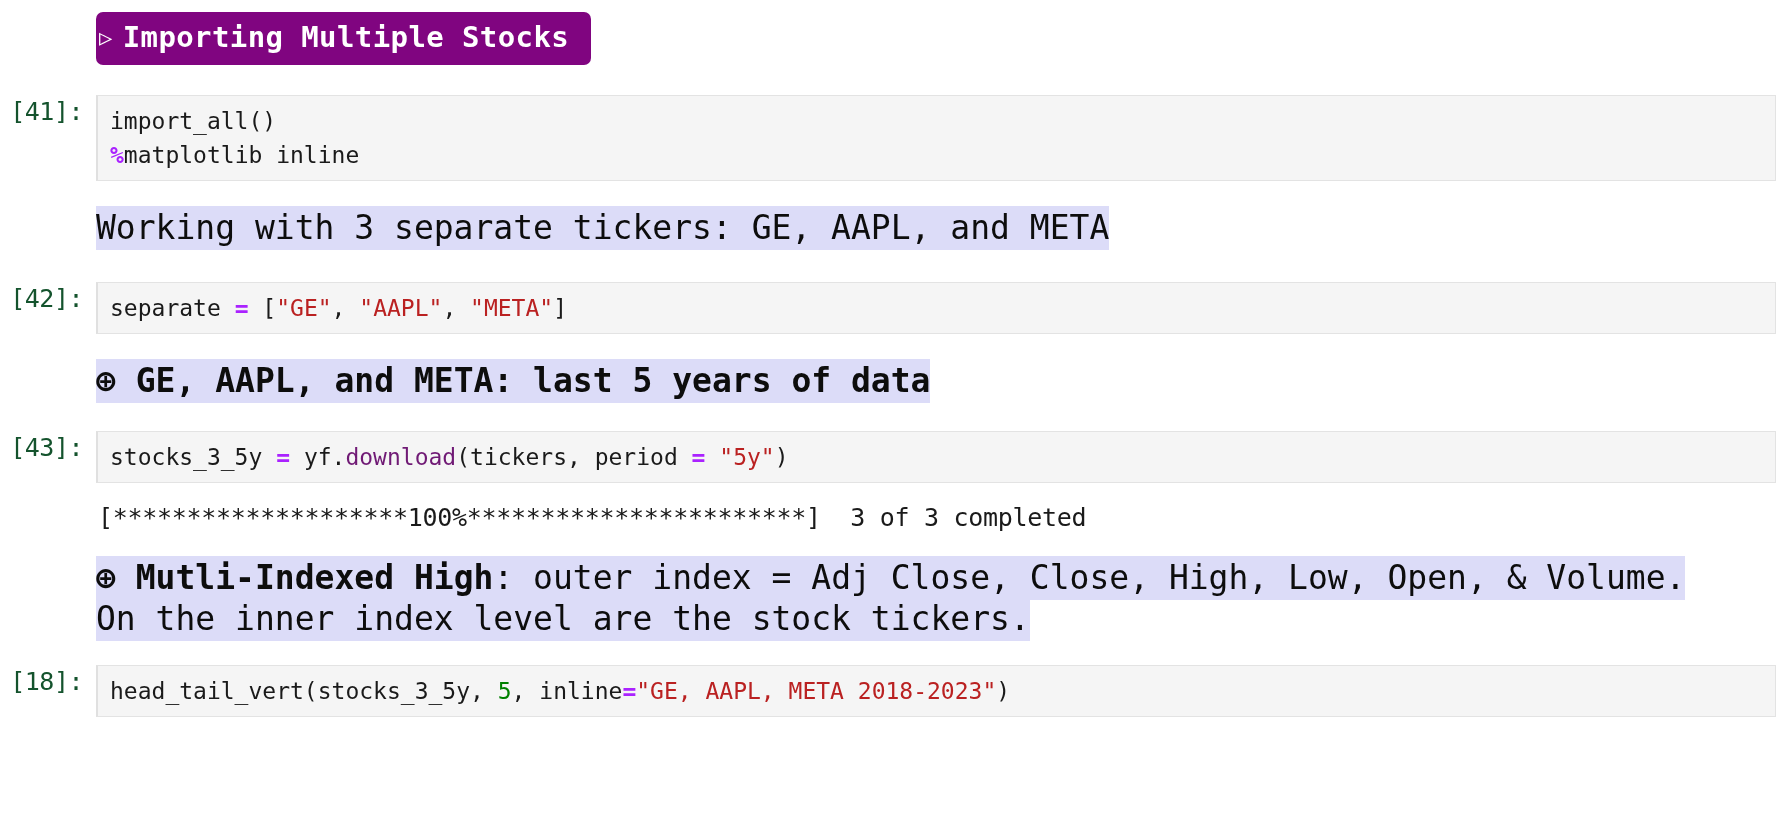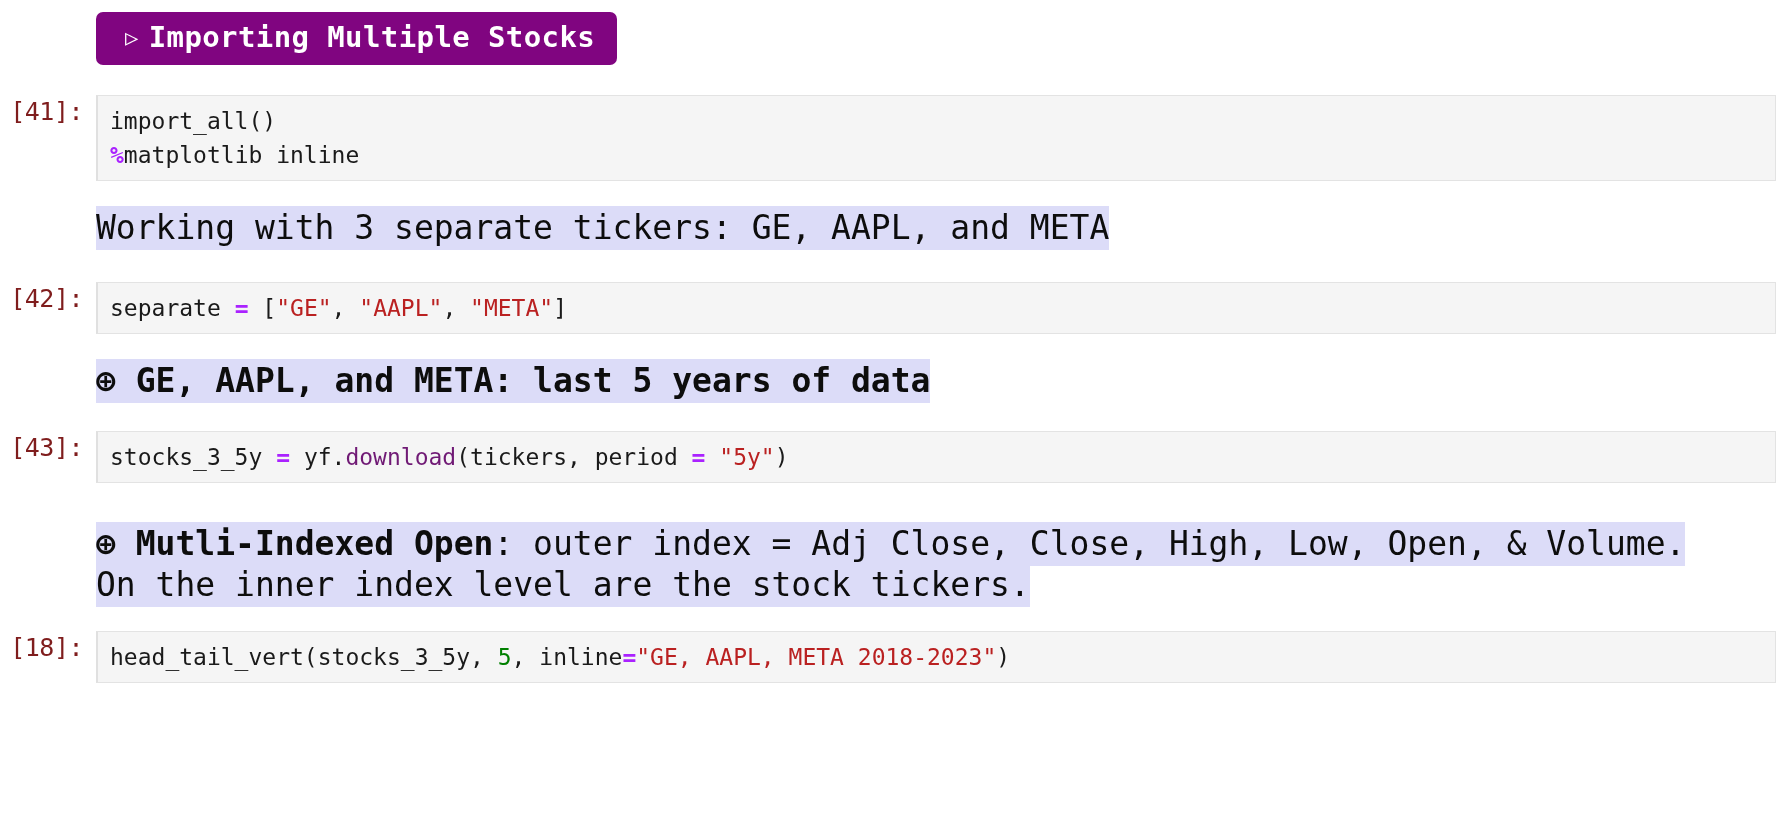--- a/index.html
+++ b/index.html
@@ -23,21 +23,21 @@
   .cell-row {
     display: flex;
     align-items: flex-start;
     width: 100%;
   }
   .prompt {
     flex: 0 0 96px;
     width: 96px;
     text-align: right;
     padding-right: 13px;
-    color: #7f1d1d;
+    color: #14532d;
     font-family: "DejaVu Sans Mono", "Liberation Mono", monospace;
     font-size: 25px;
     line-height: 34px;
     letter-spacing: -0.5px;
     white-space: nowrap;
     user-select: none;
   }
   .prompt.empty { color: transparent; }
 
   
@@ -75,21 +75,21 @@
     padding-left: 0;
   }
   .banner {
     display: inline-block;
     background: #800580;
     color: #ffffff;
     font-family: "DejaVu Sans Mono", "Liberation Mono", monospace;
     font-size: 29px;
     font-weight: bold;
     line-height: 1.15;
-    padding: 9px 22px 11px 29px;
+    padding: 9px 22px 11px 3px;
     border-radius: 7px;
     letter-spacing: 0.4px;
     white-space: nowrap;
   }
   .banner .tri {
     font-size: 22px;
     vertical-align: 2px;
     margin-right: 10px;
     font-weight: normal;
   }
@@ -177,27 +177,31 @@
 
   <div class="gap-30"></div>
 
   <div class="cell-row">
     <div class="prompt">[43]:</div>
     <div class="code-area"><div class="code-line"><span class="tok-plain">stocks_3_5y </span><span class="tok-op">=</span><span class="tok-plain"> yf.</span><span class="tok-fn">download</span><span class="tok-plain">(tickers, period </span><span class="tok-op">=</span><span class="tok-plain"> </span><span class="tok-str">"5y"</span><span class="tok-plain">)</span></div></div>
   </div>
 
   <div class="gap-18"></div>
 
+  <div class="cell-row">
+    <div class="prompt empty">&nbsp;</div>
+    <div class="stream-out">[********************100%***********************]  3 of 3 completed</div>
+  </div>
 
   <div class="gap-22"></div>
 
   <div class="md-row">
     <div class="prompt empty">&nbsp;</div>
     <div class="md-body">
-      <div class="hl-block"><span class="hl bold">⊕ </span><span class="hl bold">Mutli-Indexed Open</span><span class="hl">: outer index = Adj Close, Close, High, Low, Open, &amp; Volume.
+      <div class="hl-block"><span class="hl bold">⊕ </span><span class="hl bold">Mutli-Indexed High</span><span class="hl">: outer index = Adj Close, Close, High, Low, Open, &amp; Volume.
 On the inner index level are the stock tickers.</span></div>
     </div>
   </div>
 
   <div class="gap-26"></div>
 
   <div class="cell-row">
     <div class="prompt">[18]:</div>
     <div class="code-area"><div class="code-line"><span class="tok-plain">head_tail_vert(stocks_3_5y, </span><span class="tok-num">5</span><span class="tok-plain">, inline</span><span class="tok-op">=</span><span class="tok-str">"GE, AAPL, META 2018-2023"</span><span class="tok-plain">)</span></div></div>
   </div>

